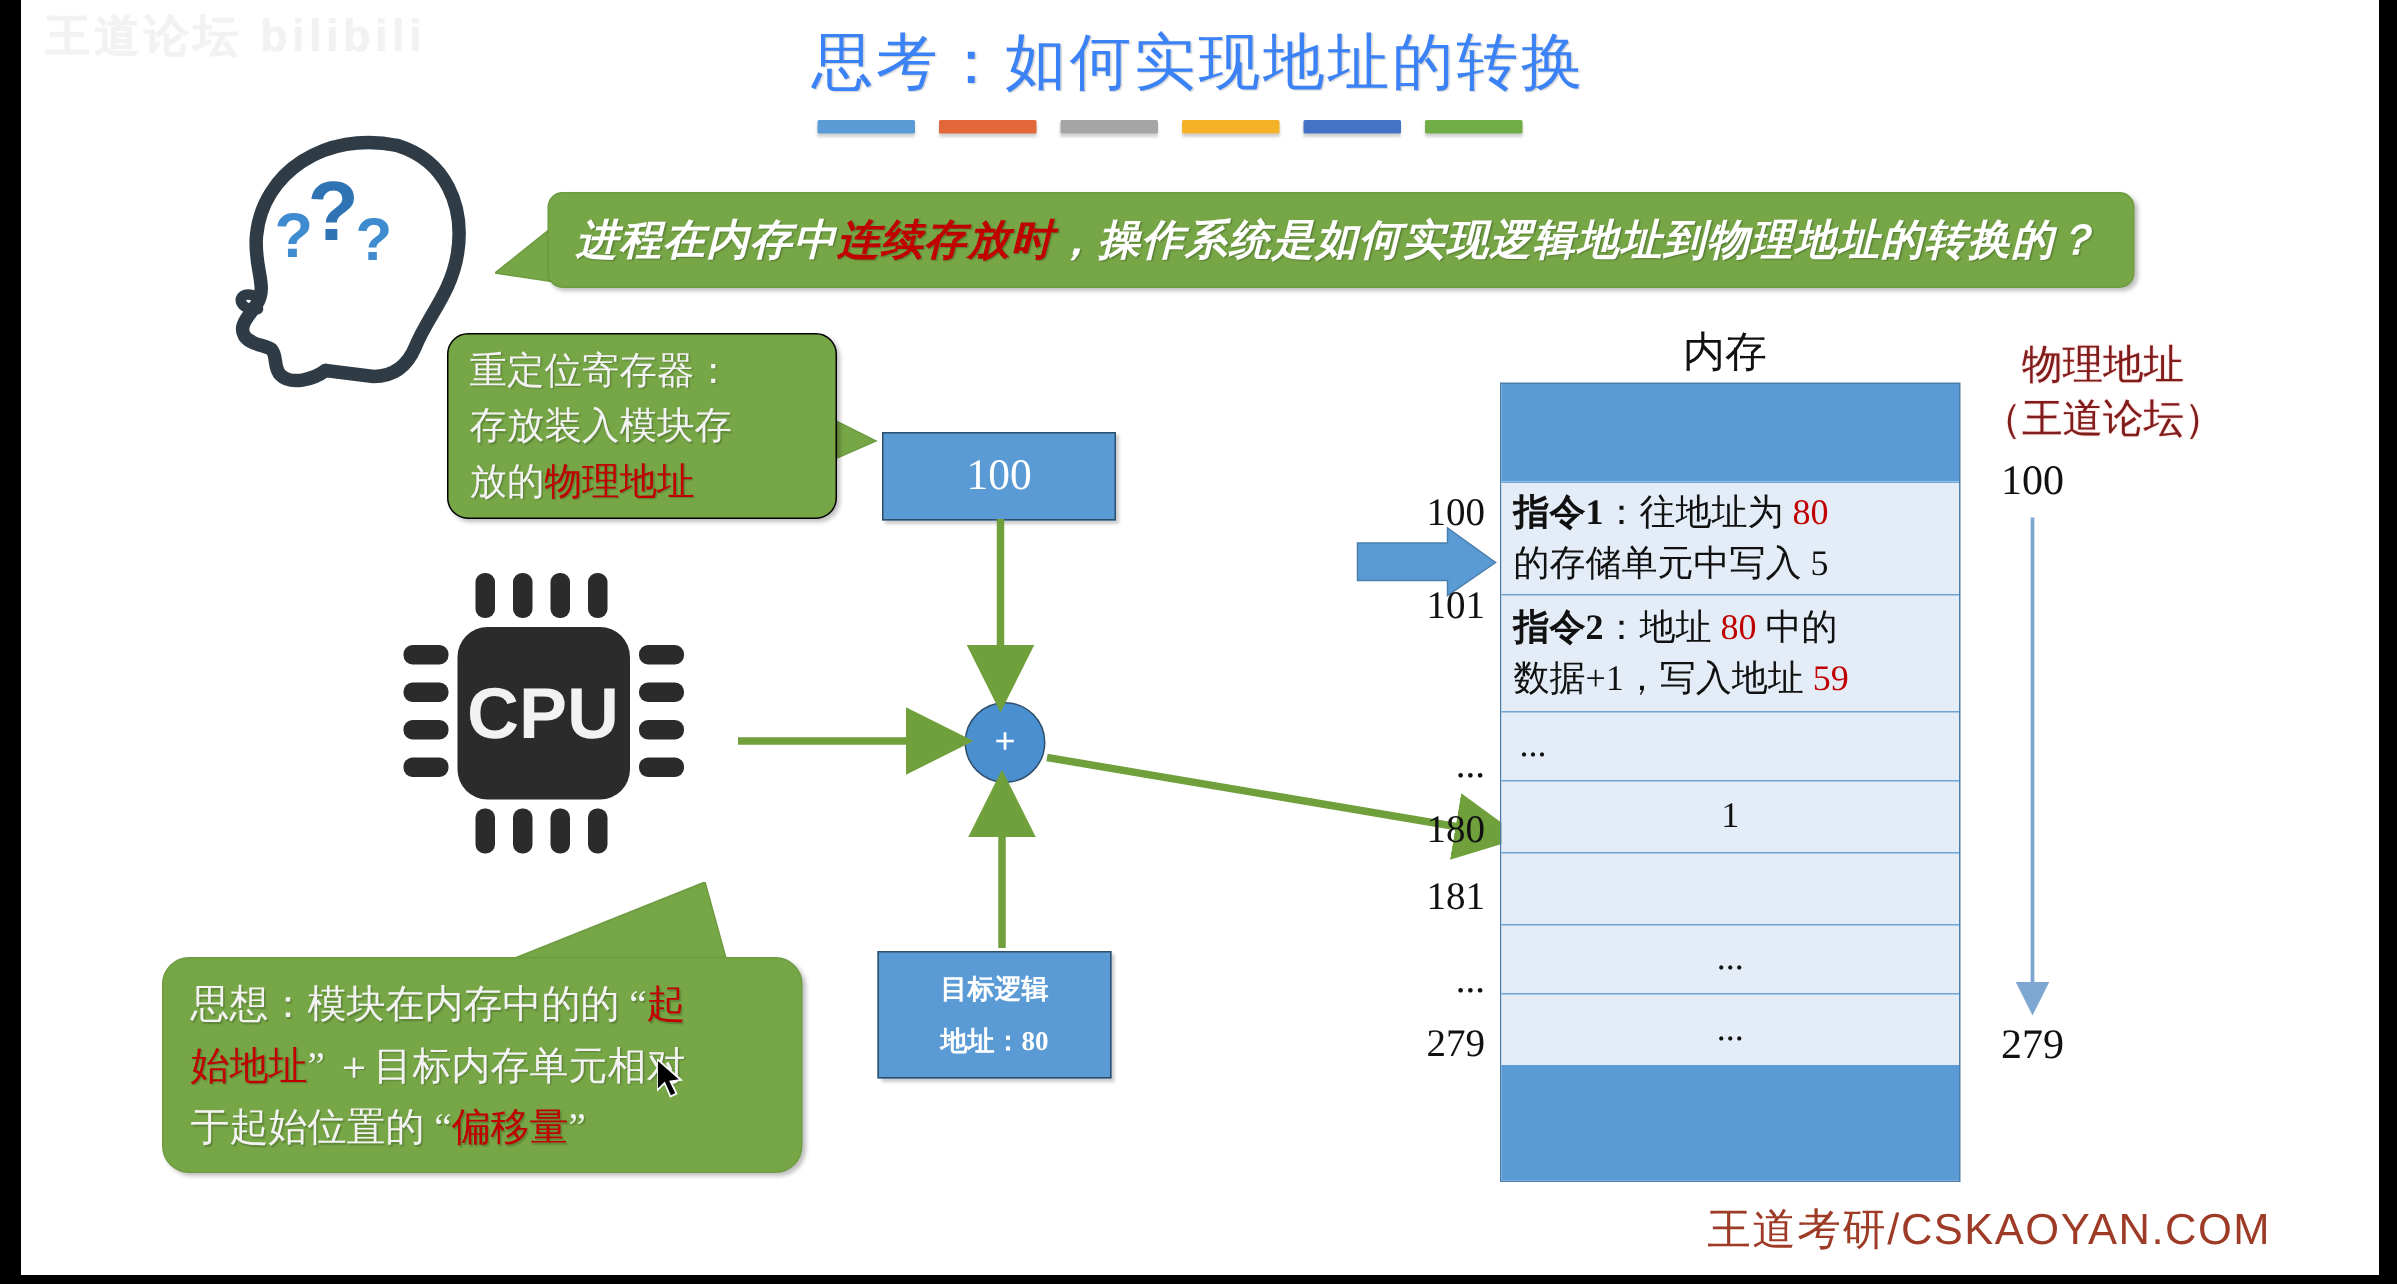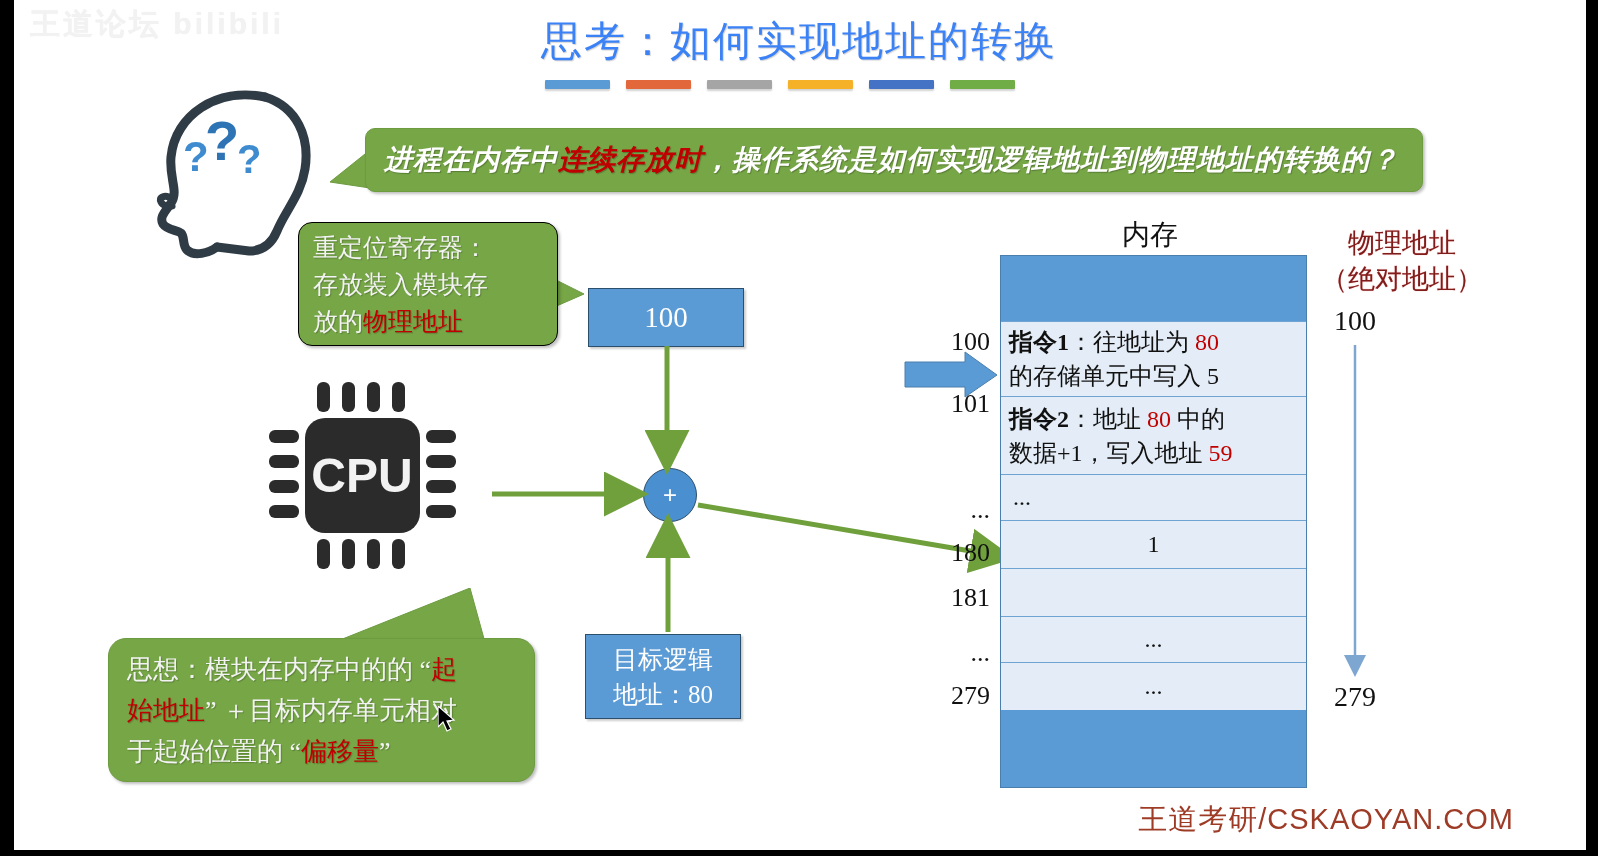--- a/index.html
+++ b/index.html
@@ -73,21 +73,21 @@
   
   .cpu{position:absolute;left:255px;top:368px;width:215px;height:215px;}
 
   
   .box-blue{
     position:absolute;background:#5B9BD5;border:1px solid #2d4f6e;
     color:#ffffff;display:flex;align-items:center;justify-content:center;
     text-align:center;box-shadow:2px 2px 2px rgba(0,0,0,.2);
   }
   #box-100{left:588px;top:288px;width:154px;height:57px;font-size:29px;}
-  #box-logical{left:585px;top:634px;width:154px;height:83px;font-size:25px;line-height:35px;}
+  #box-logical{left:585px;top:634px;width:154px;height:83px;font-size:18px;line-height:35px;font-weight:bold;}
 
   
   .plus-circle{position:absolute;left:643px;top:468px;width:52px;height:52px;
      border-radius:50%;background:#4a8fd0;border:1px solid #2f4f6b;
      color:#fff;display:flex;align-items:center;justify-content:center;
      font-size:24px;font-family:"Liberation Sans",sans-serif;}
 
   
   .arrows{position:absolute;left:0;top:0;width:1598px;height:856px;pointer-events:none;}
 
@@ -287,21 +287,21 @@
   <div class="addr-left" style="left:912px;top:327px">100</div>
   <div class="addr-left" style="left:912px;top:389px">101</div>
   <div class="addr-left" style="left:912px;top:495px">...</div>
   <div class="addr-left" style="left:912px;top:538px">180</div>
   <div class="addr-left" style="left:912px;top:583px">181</div>
   <div class="addr-left" style="left:912px;top:638px">...</div>
   <div class="addr-left" style="left:912px;top:681px">279</div>
 
   <div class="phys-title">
     <div>物理地址</div>
-    <div>（绝对地址）</div>
+    <div>（王道论坛）</div>
   </div>
   <div class="phys-num" style="left:1300px;top:305px">100</div>
   <div class="phys-num" style="left:1300px;top:681px">279</div>
 
   <svg class="cursor" viewBox="0 0 20 28">
     <polygon points="0,0 0,21 5,16 9,25 13,23 9,15 16,14" fill="#000" stroke="#fff" stroke-width="1.2"></polygon>
   </svg>
 
   <div class="wm-br">王道考研/CSKAOYAN.COM</div>
 

